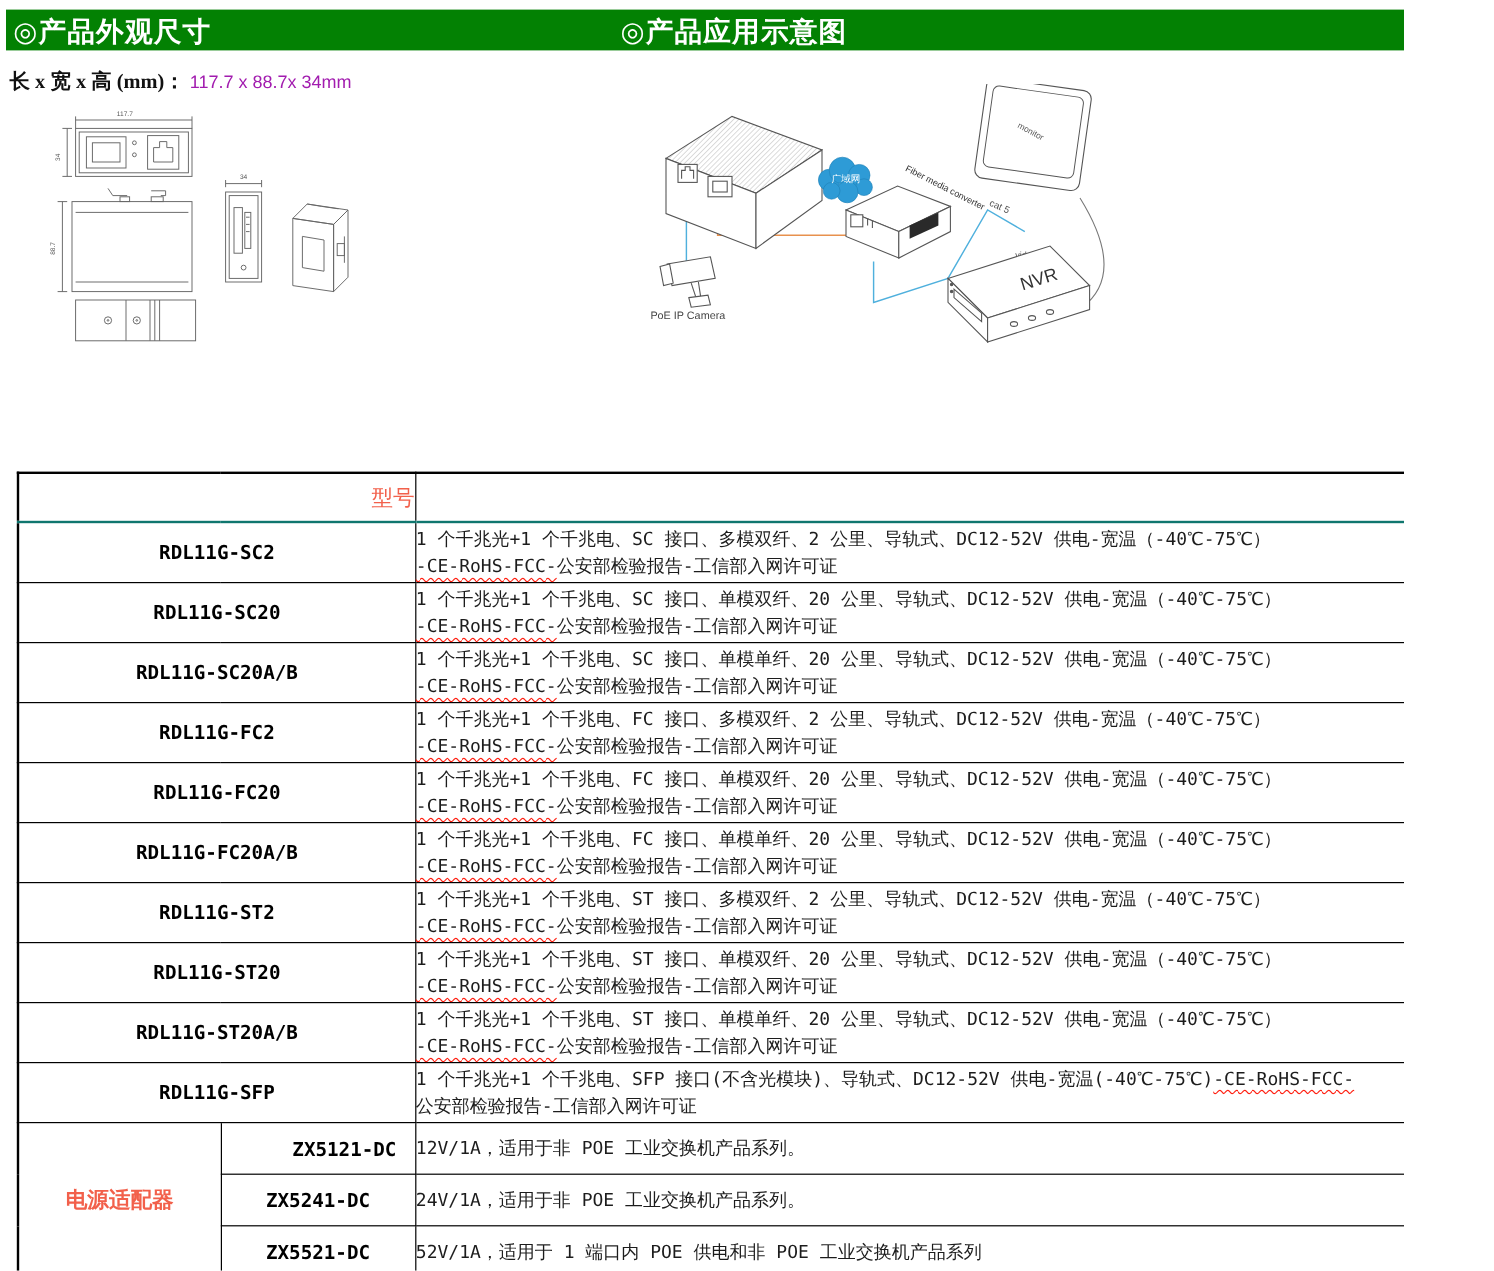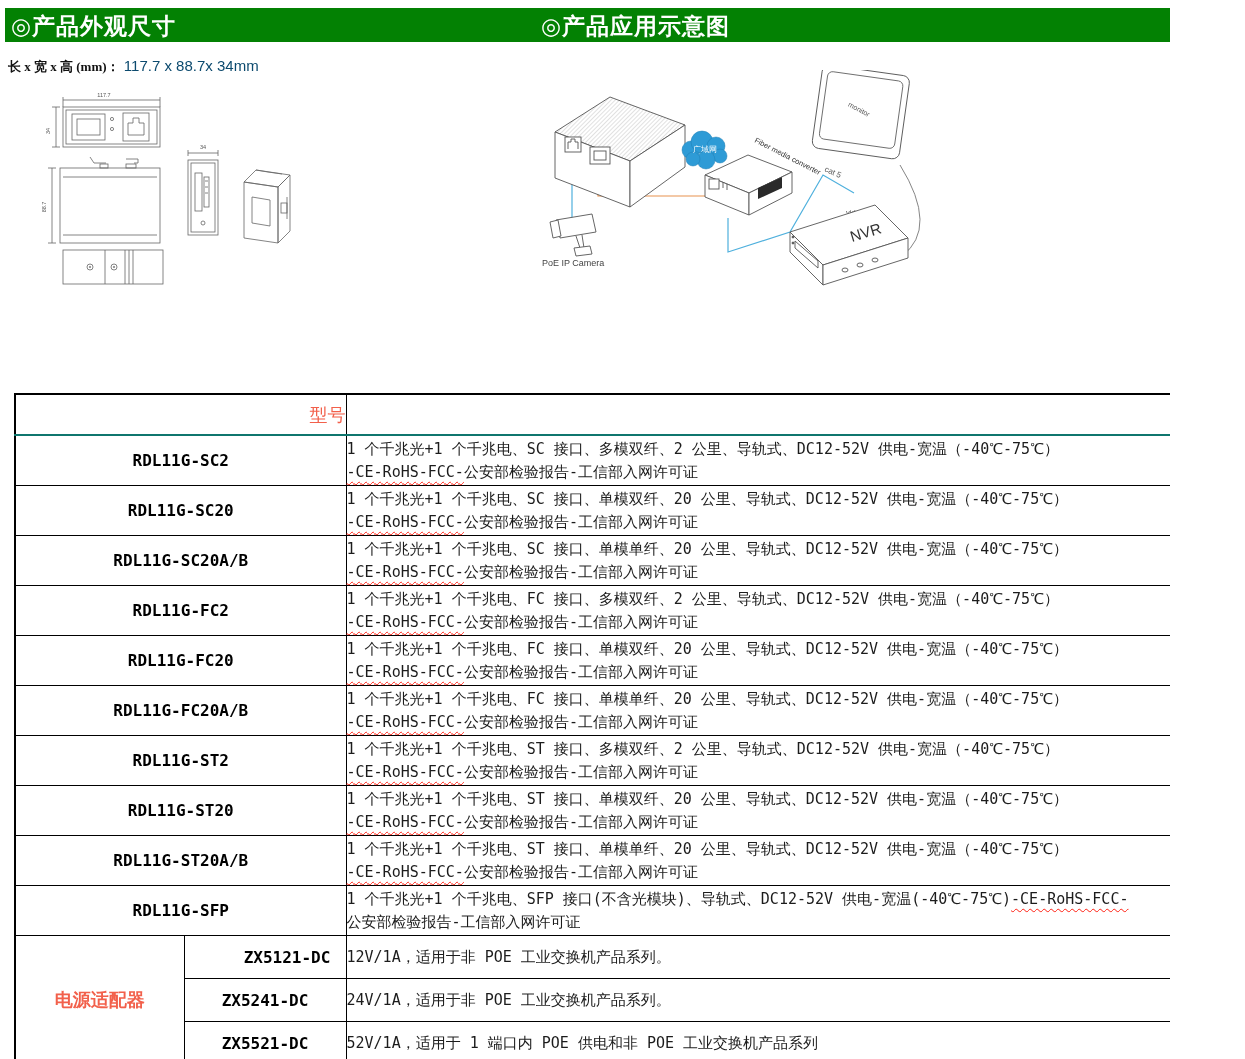--- a/index.html
+++ b/index.html
@@ -3,22 +3,22 @@
 <meta charset="utf-8">
 <style>
   html,body{margin:0;padding:0;background:#fff;}
   .page{position:relative;width:1170px;height:1059px;background:#fff;overflow:hidden;
         font-family:"Liberation Serif","DejaVu Serif",serif;color:#111;}
   .greenbar{position:absolute;left:5px;width:1235px;height:34px;background:#038103;}
   .greenbar .bartext{position:absolute;top:3px;color:#fff;font-size:23px;font-weight:bold;letter-spacing:1px;}
   #bar-top{top:8px;}
   #bar-order{top:315px;}
   .dimline{position:absolute;left:8px;top:56px;font-size:17px;}
-  .dimline .lbl{font-weight:bold;font-size:13px;margin-top:28px;}
-  .dimline .val{font-family:"Liberation Sans","DejaVu Sans",sans-serif;font-size:15px;color:#0c4a6e;}
+  .dimline .lbl{font-weight:bold;font-size:17px;margin-top:28px;}
+  .dimline .val{font-family:"Liberation Sans","DejaVu Sans",sans-serif;font-size:15px;color:#a21caf;}
   svg text{font-family:"Liberation Sans","DejaVu Sans",sans-serif;}
   .drawsvg{position:absolute;left:30px;top:85px;}
   .diagsvg{position:absolute;left:530px;top:70px;}
   table.order{position:absolute;left:14px;top:393px;width:1218px;border-collapse:collapse;table-layout:fixed;
         border:2px solid #000;}
   table.order th,table.order td{border:1px solid #000;padding:0;}
   table.order th{height:39px;font-size:18px;font-weight:normal;text-align:right;border-bottom:2px solid #0f766e;}
   td.model{height:49px;text-align:center;vertical-align:middle;
         font-family:"DejaVu Sans Mono","Liberation Mono",monospace;font-weight:bold;font-size:16px;color:#000;}
   td.desc{height:49px;vertical-align:middle;padding:1px 6px 1px 10px;
@@ -28,21 +28,21 @@
   .wavy{text-decoration-line:underline;text-decoration-style:wavy;text-decoration-color:#ff2012;
         text-decoration-thickness:1px;text-underline-offset:4px;text-decoration-skip-ink:none;}
 </style>
 </head>
 <body>
 
 <div class="page">
 
   <div class="greenbar" id="bar-top">
     <span class="bartext" style="left:6px;">◎产品外观尺寸</span>
-    <span class="bartext" style="left:512px;margin-left:24px;">◎产品应用示意图</span>
+    <span class="bartext" style="left:512px;">◎产品应用示意图</span>
   </div>
 
   <div class="dimline">
     <span class="lbl">长 x 宽 x 高 (mm)：</span>
     <span class="val">117.7 x 88.7x 34mm</span>
   </div>
 
   <svg class="drawsvg" width="300" height="215" viewBox="0 0 300 215">
     <g stroke="#666" stroke-width="0.8" fill="none">
 

